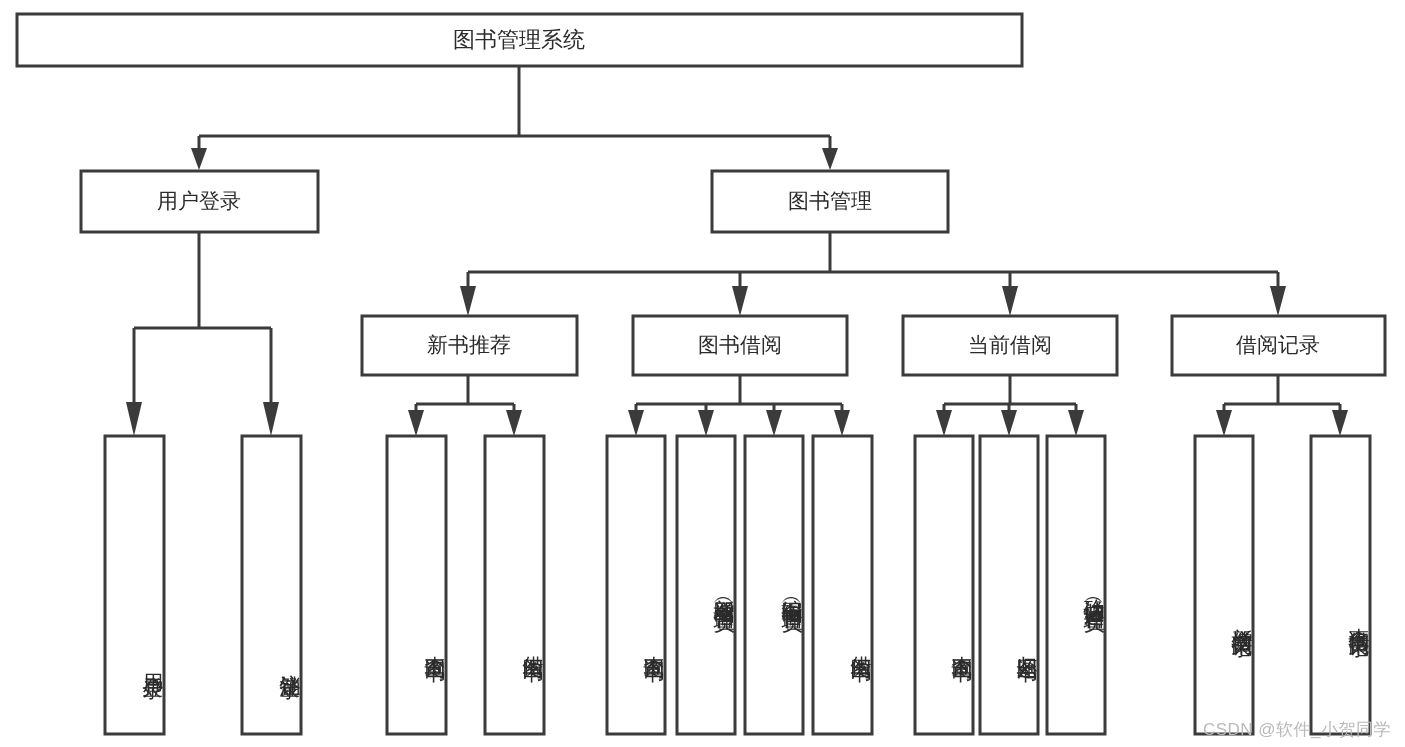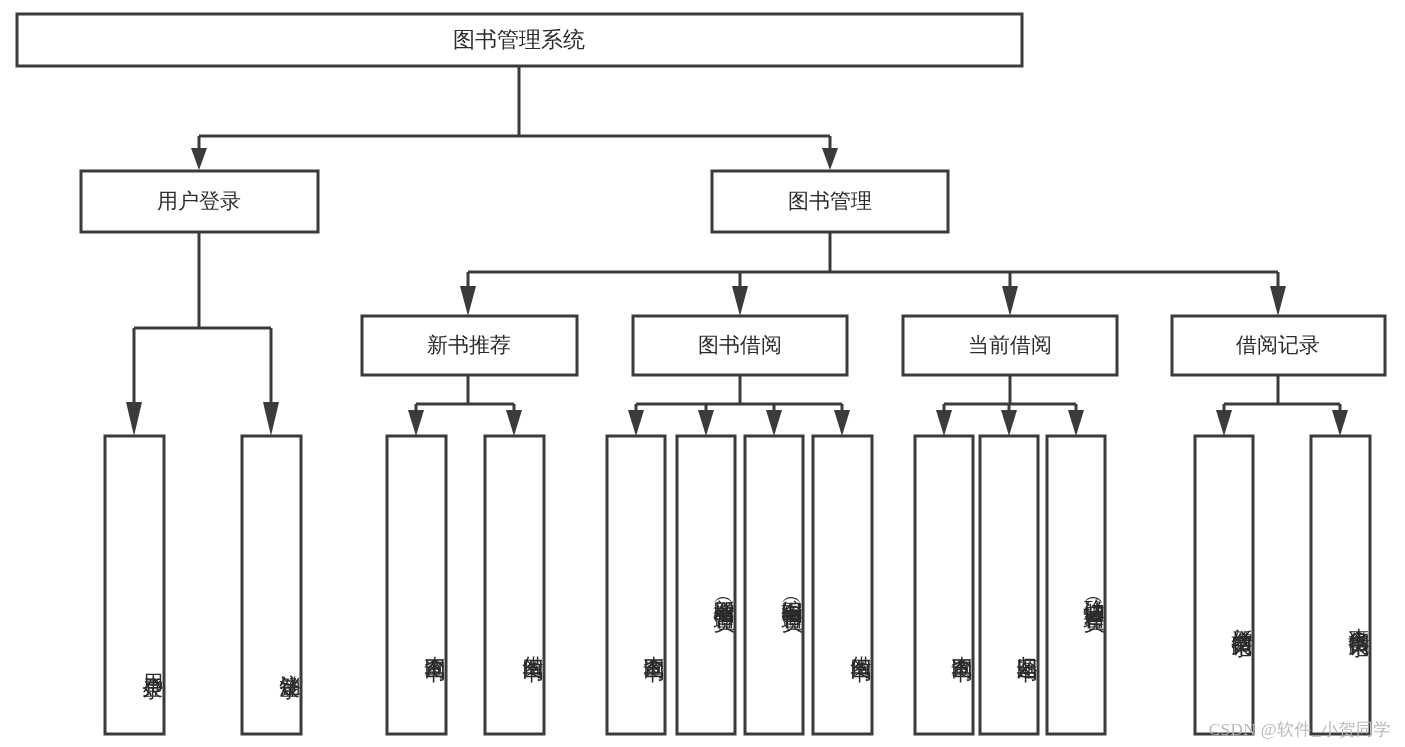--- a/index.html
+++ b/index.html
@@ -68,21 +68,21 @@
     white-space: nowrap;
     pointer-events: none;
     user-select: none;
   }
   .watermark {
     position: absolute;
     right: 14px;
     bottom: 6px;
     color: #b9b9b9;
     font-size: 17px;
-    font-family: Liberation Serif, serif;
+    font-family: Liberation Sans, sans-serif;
     letter-spacing: 0.5px;
     white-space: nowrap;
     user-select: none;
     margin-left: 29px;
   }
 </style>
 </head>
 <body>
 
 <div id="diagram-root">

